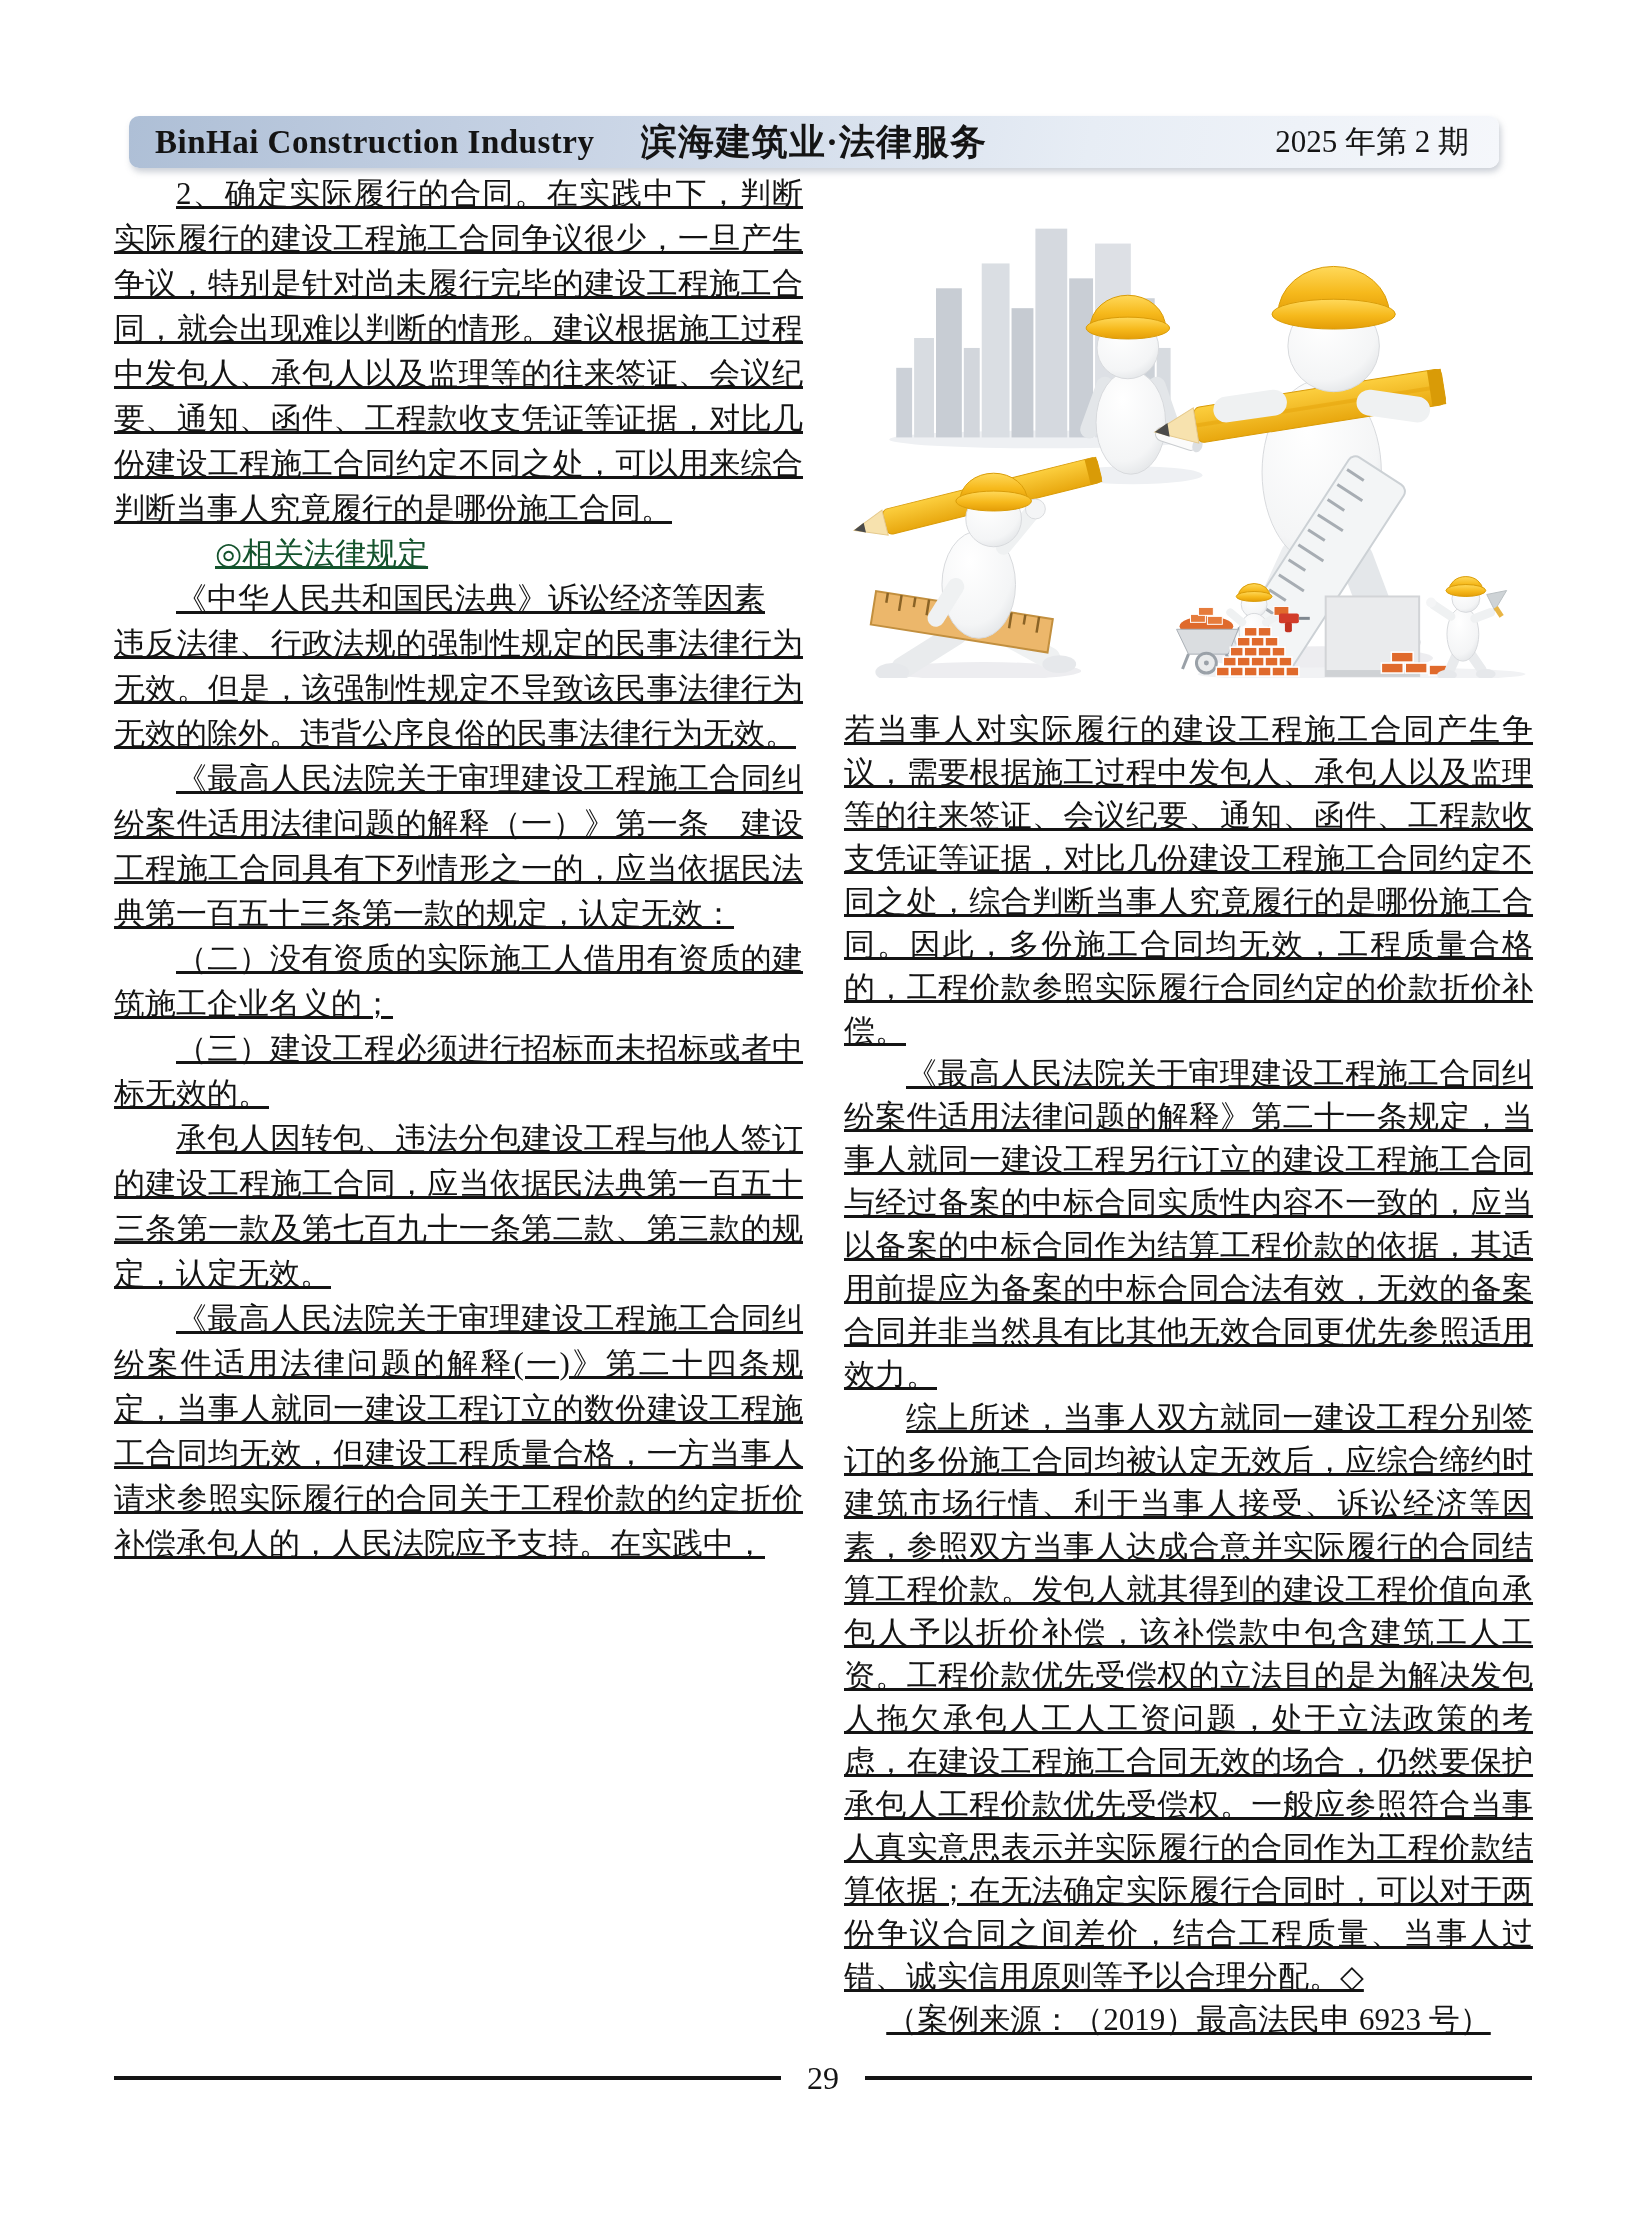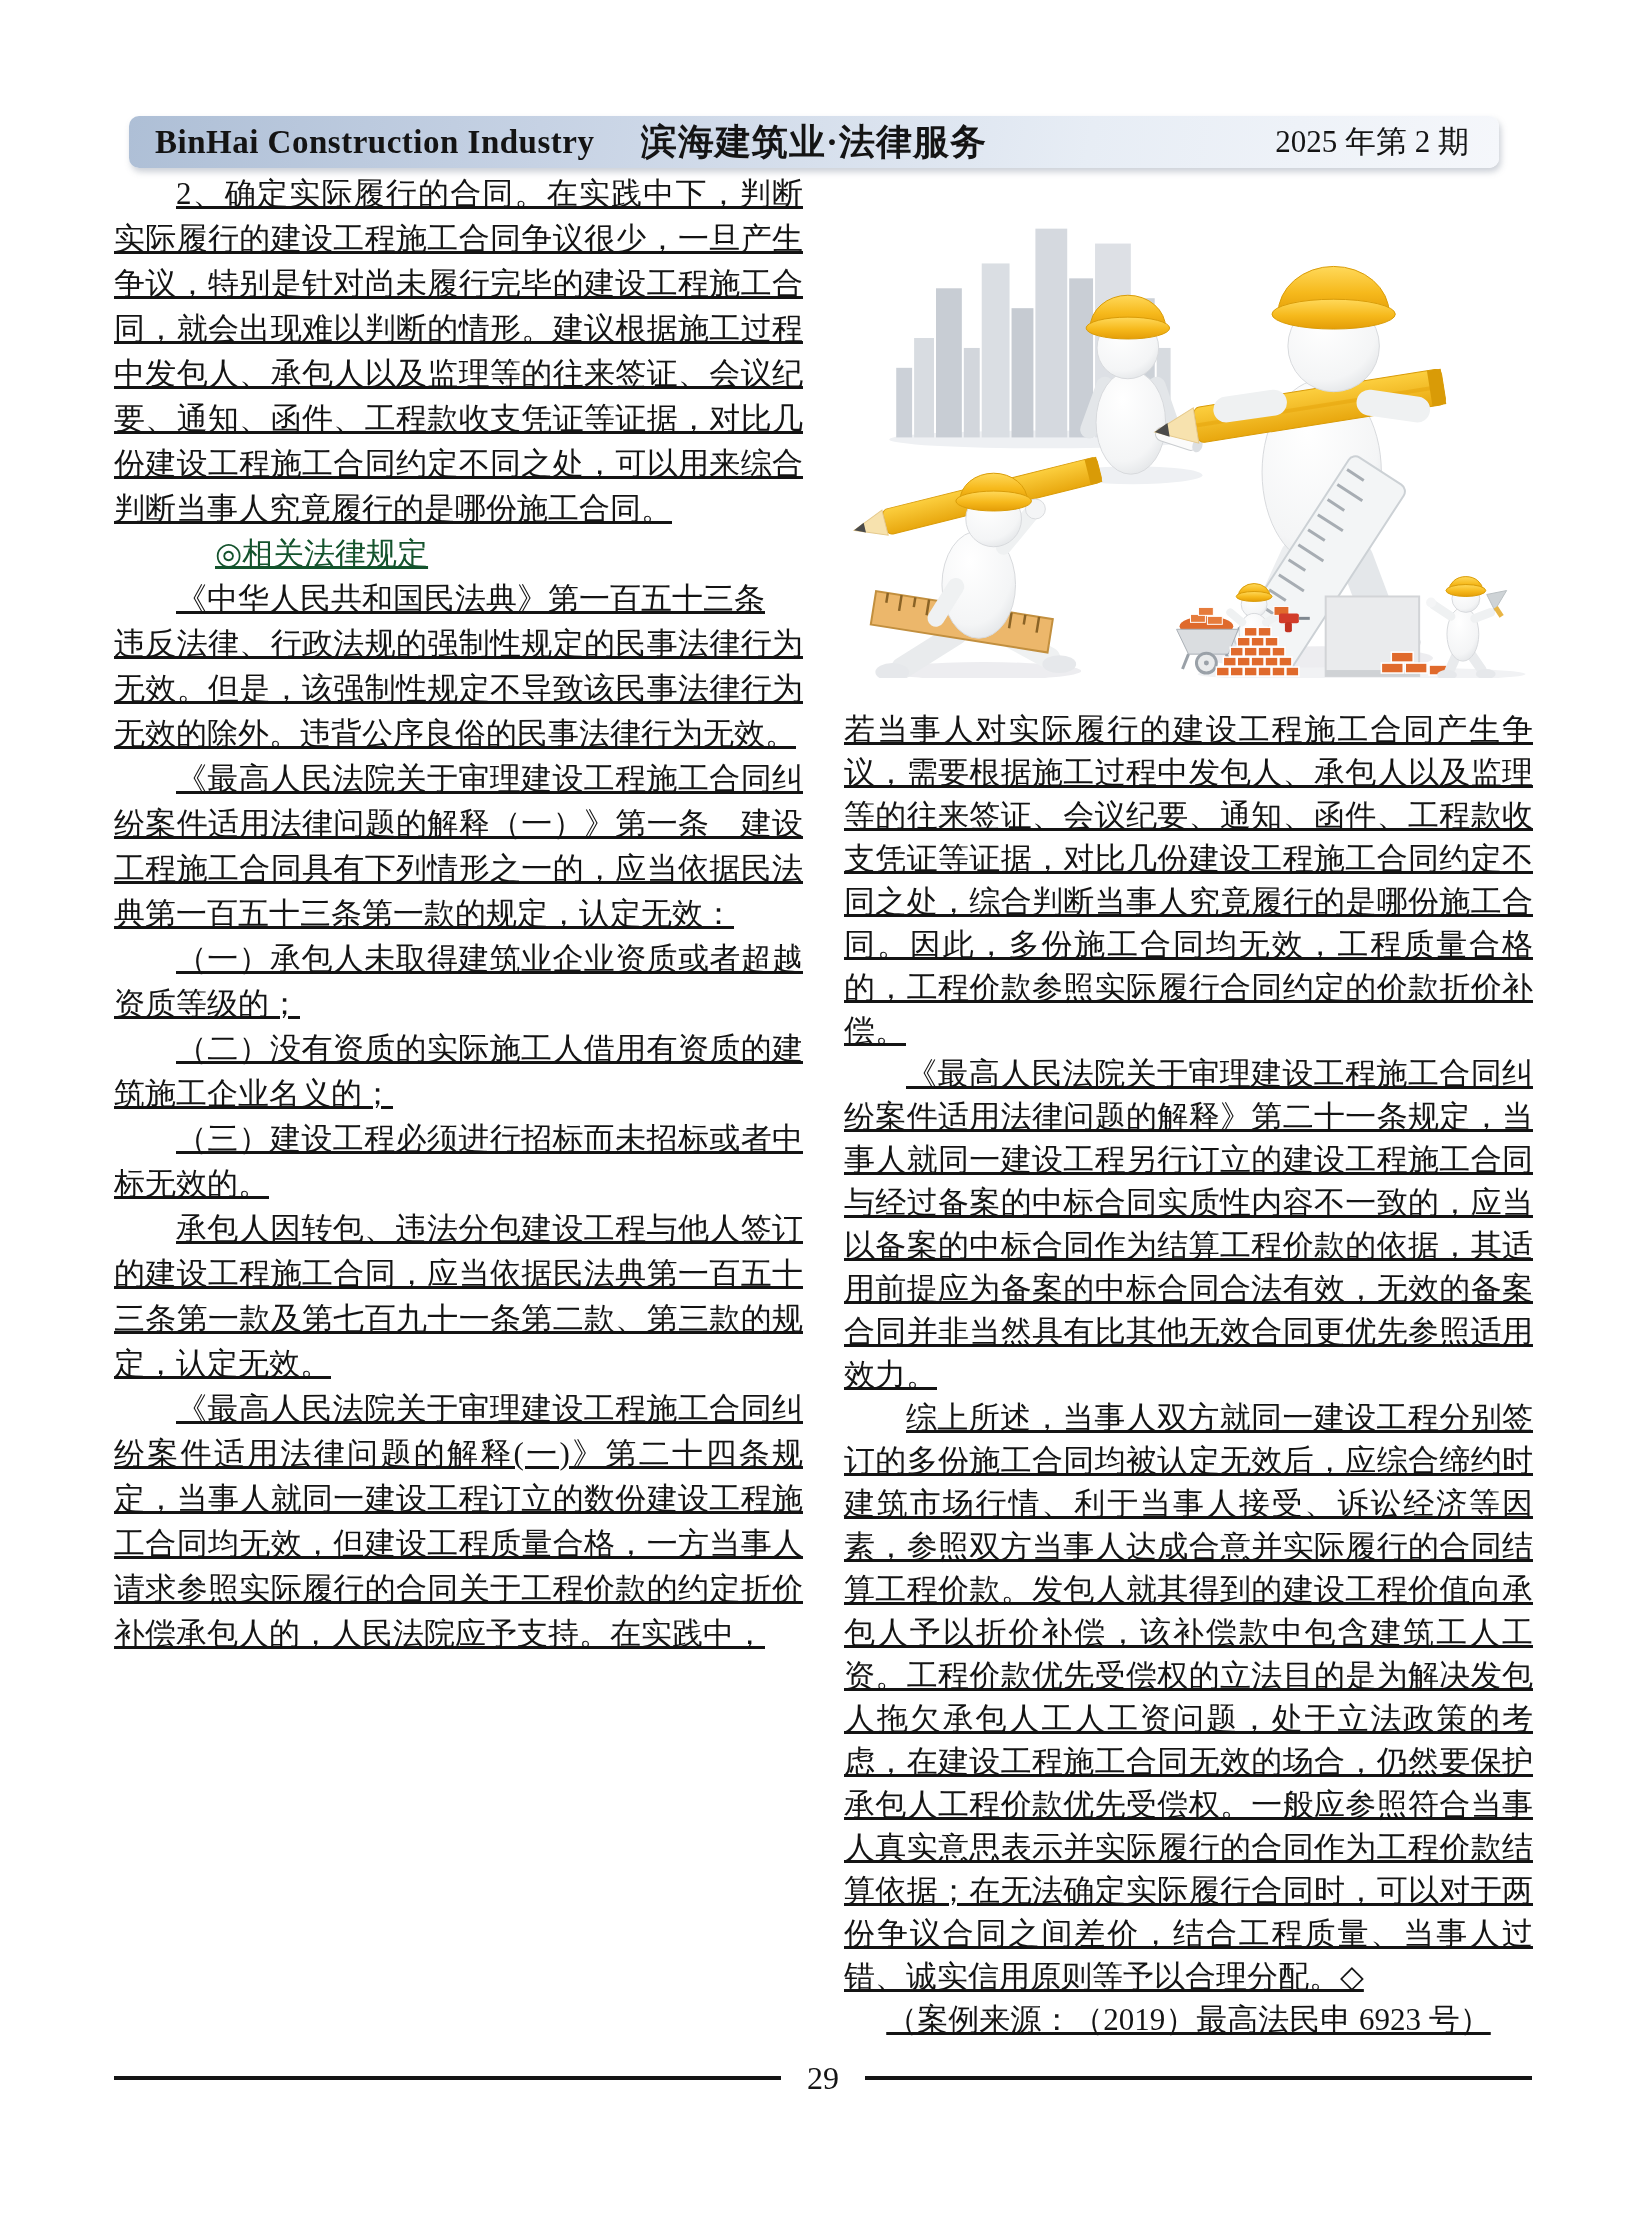--- a/index.html
+++ b/index.html
@@ -45,24 +45,23 @@
 
   <div class="header-bar">
     <span class="h-left">BinHai Construction Industry</span>
     <span class="h-center">滨海建筑业·法律服务</span>
     <span class="h-right">2025 年第 2 期</span>
   </div>
 
   <div class="col left">
     <p>2、确定实际履行的合同。在实践中下，判断实际履行的建设工程施工合同争议很少，一旦产生争议，特别是针对尚未履行完毕的建设工程施工合同，就会出现难以判断的情形。建议根据施工过程中发包人、承包人以及监理等的往来签证、会议纪要、通知、函件、工程款收支凭证等证据，对比几份建设工程施工合同约定不同之处，可以用来综合判断当事人究竟履行的是哪份施工合同。</p>
     <p class="heading">◎相关法律规定</p>
-    <p>《中华人民共和国民法典》第一百五十三条</p>
+    <p>《中华人民共和国民法典》诉讼经济等因素</p>
     <p class="no-indent">违反法律、行政法规的强制性规定的民事法律行为无效。但是，该强制性规定不导致该民事法律行为无效的除外。违背公序良俗的民事法律行为无效。</p>
     <p>《最高人民法院关于审理建设工程施工合同纠纷案件适用法律问题的解释（一）》第一条　建设工程施工合同具有下列情形之一的，应当依据民法典第一百五十三条第一款的规定，认定无效：</p>
-    <p>（一）承包人未取得建筑业企业资质或者超越资质等级的；</p>
     <p>（二）没有资质的实际施工人借用有资质的建筑施工企业名义的；</p>
     <p>（三）建设工程必须进行招标而未招标或者中标无效的。</p>
     <p>承包人因转包、违法分包建设工程与他人签订的建设工程施工合同，应当依据民法典第一百五十三条第一款及第七百九十一条第二款、第三款的规定，认定无效。</p>
     <p>《最高人民法院关于审理建设工程施工合同纠纷案件适用法律问题的解释(一)》第二十四条规定，当事人就同一建设工程订立的数份建设工程施工合同均无效，但建设工程质量合格，一方当事人请求参照实际履行的合同关于工程价款的约定折价补偿承包人的，人民法院应予支持。在实践中，</p>
   </div>
 
   <div class="illustration">
     <svg viewBox="0 0 692 512" width="689" height="509" xmlns="http://www.w3.org/2000/svg">
       <defs>
         <radialGradient id="gBody" cx="38%" cy="28%" r="85%">

